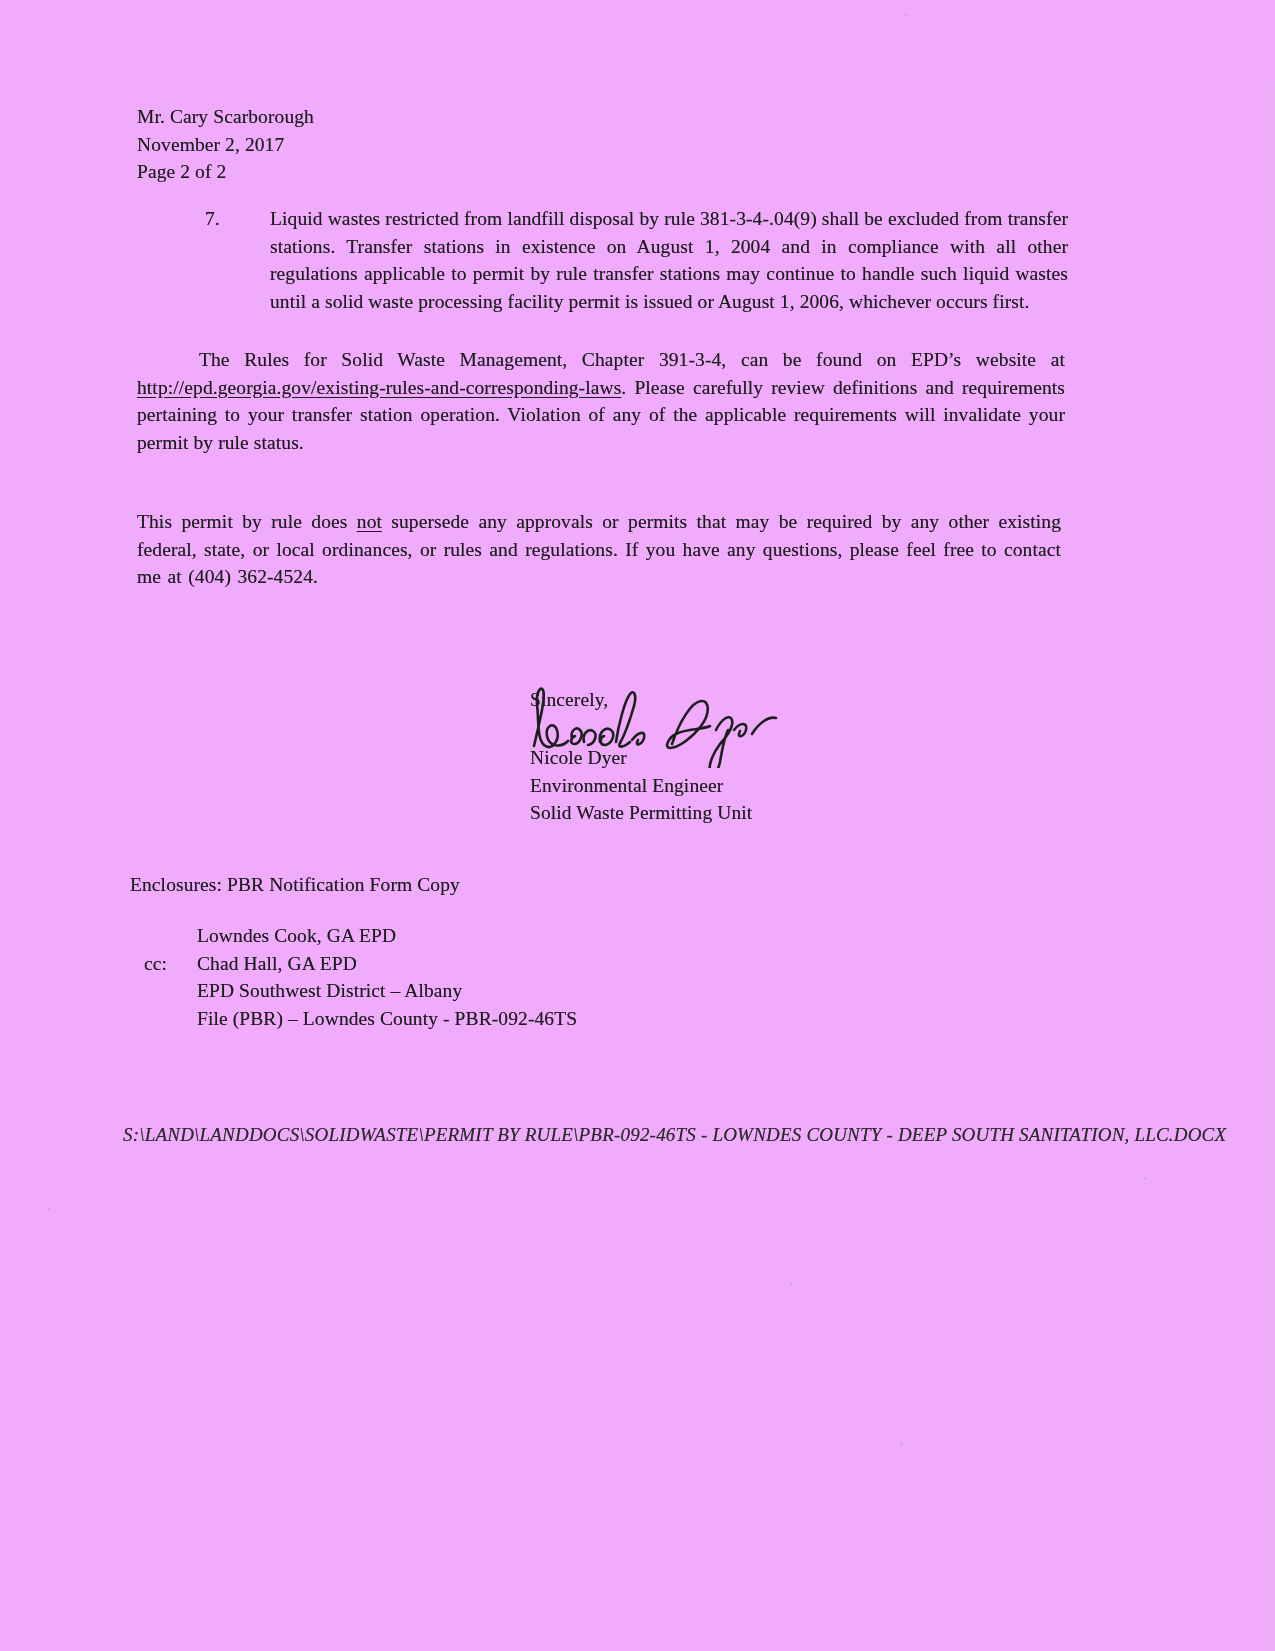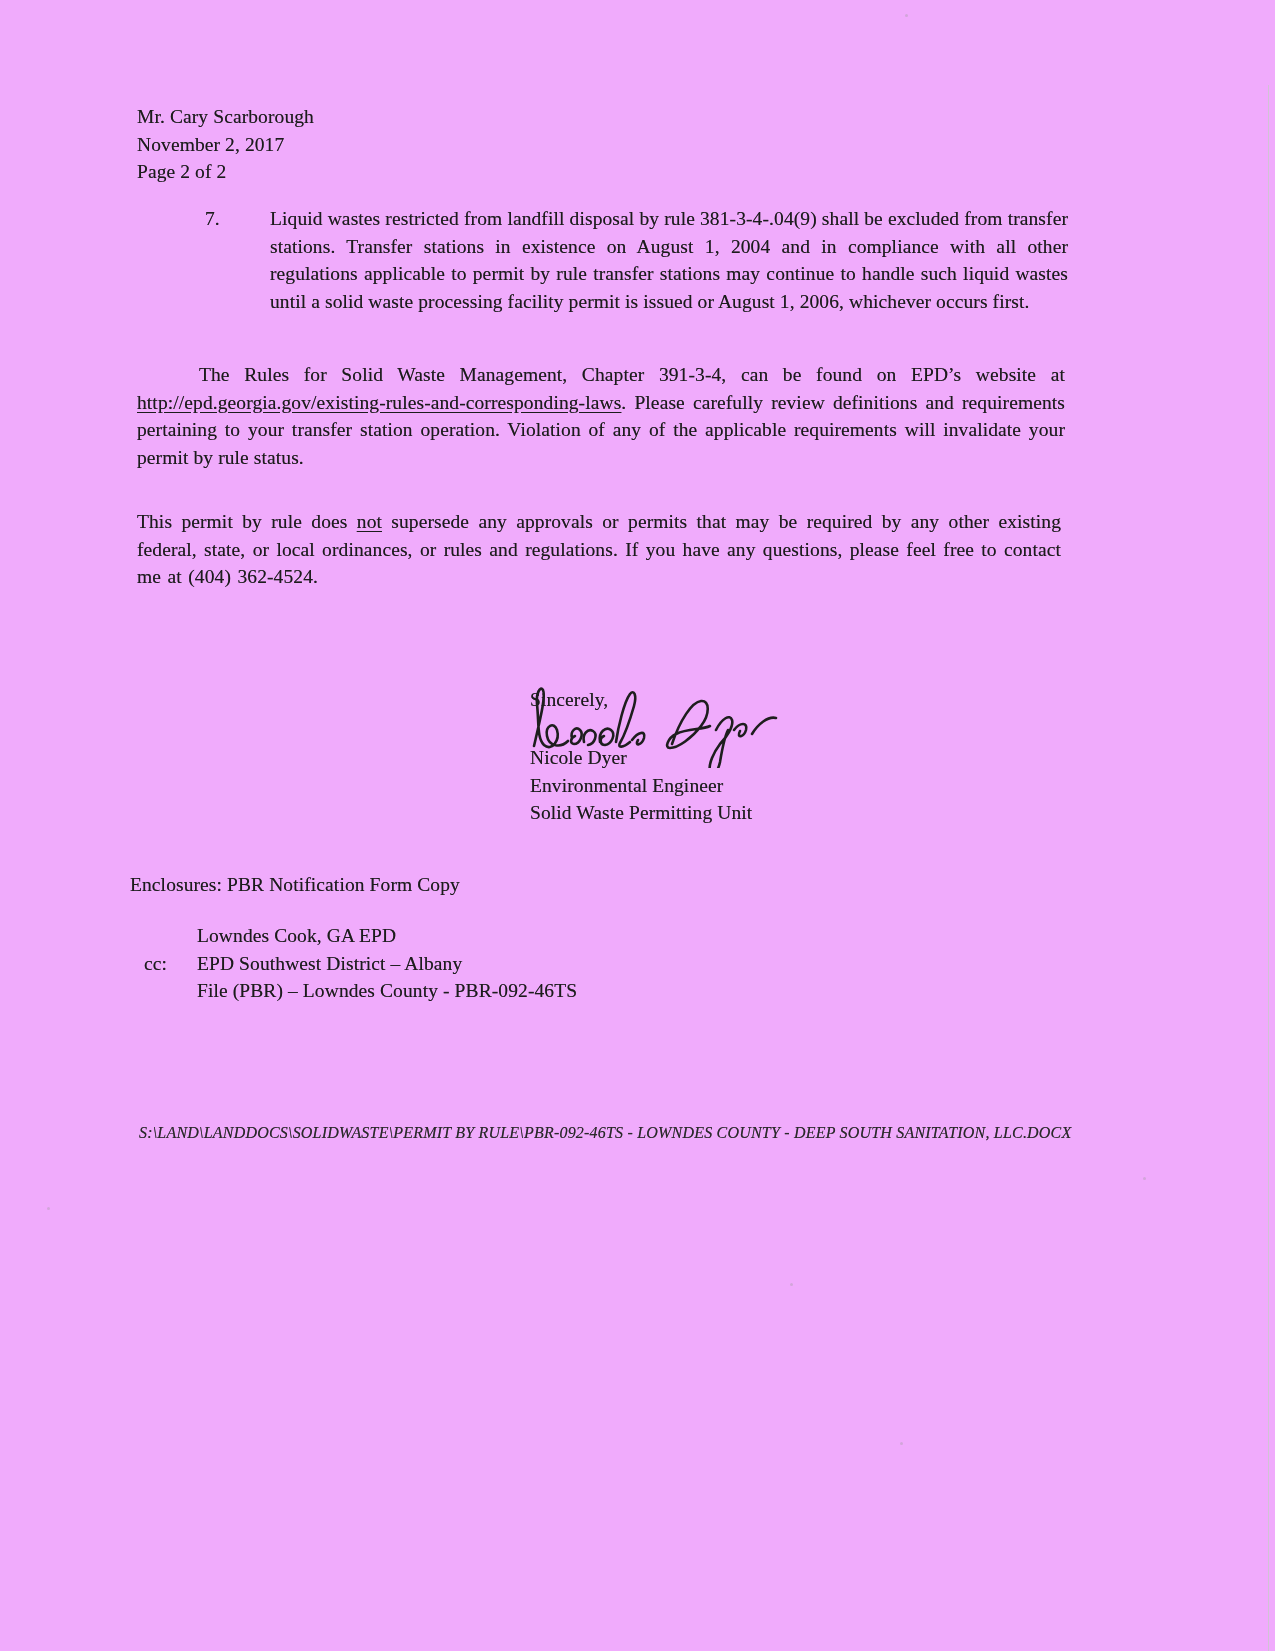--- a/index.html
+++ b/index.html
@@ -17,35 +17,35 @@
     font-size: 19.5px;
     line-height: 27.5px;
     letter-spacing: 0.1px;
   }
   .abs { position: absolute; }
   .justify { text-align: justify; text-align-last: left; }
   .scan { text-shadow: 0 0 0.5px rgba(30,30,30,0.55); }
   .header-block div { white-space: nowrap; }
   .list-number { position: absolute; left: 205px; top: 205px; }
   .list-body { position: absolute; left: 270px; top: 205px; width: 798px; }
-  .rules-para { position: absolute; left: 137px; top: 361px; width: 928px; text-indent: 62px; }
+  .rules-para { position: absolute; left: 137px; top: 346px; width: 928px; text-indent: 62px; }
   .permit-para { position: absolute; left: 137px; top: 508px; width: 924px; word-spacing: 1.5px; }
   .u { text-decoration: underline; text-underline-offset: 3px; }
   .closing { position: absolute; left: 530px; top: 679px; margin-top: 7px; }
   .sig-wrap { position: absolute; left: 520px; top: 668px; width: 290px; height: 100px; }
   .sig-wrap svg { width: 100%; height: 100%; }
   .name-block { position: absolute; left: 530px; top: 744px; }
   .enclosures { position: absolute; left: 130px; top: 871px; text-align: right; }
   .cc-label { position: absolute; left: 144px; top: 922px; margin-top: 28px; }
   .cc-list { position: absolute; left: 197px; top: 922px; }
   .cc-list div { white-space: nowrap; }
   .footer-path {
-    position: absolute; left: 139px; top: 1124px;
+    position: absolute; left: 123px; top: 1124px;
     font-style: italic;
-    font-size: 16px;
+    font-size: 19px;
     letter-spacing: 0.2px;
     color: #2a2a2a;
   }
   .edge-line {
     position: absolute; right: 6px; top: 85px; bottom: 0;
     width: 1px; background: #c9c9c9; opacity: 0.8;
   }
   .speck { position: absolute; background: #9a9a9a; border-radius: 50%; opacity: 0.35; }
 </style>
 </head>
@@ -98,19 +98,20 @@
     <div>Nicole Dyer</div>
     <div>Environmental Engineer</div>
     <div>Solid Waste Permitting Unit</div>
   </div>
 
   <div class="txt enclosures">Enclosures: PBR Notification Form Copy</div>
 
   <div class="txt cc-label">cc:</div>
   <div class="txt cc-list">
     <div>Lowndes Cook, GA EPD</div>
+    <div>Chad Hall, GA EPD</div>
     <div>EPD Southwest District – Albany</div>
     <div>File (PBR) – Lowndes County - PBR-092-46TS</div>
   </div>
 
   <div class="footer-path">S:\LAND\LANDDOCS\SOLIDWASTE\PERMIT BY RULE\PBR-092-46TS - LOWNDES COUNTY - DEEP SOUTH SANITATION, LLC.DOCX</div>
 
 </div>
 
 </body></html>

